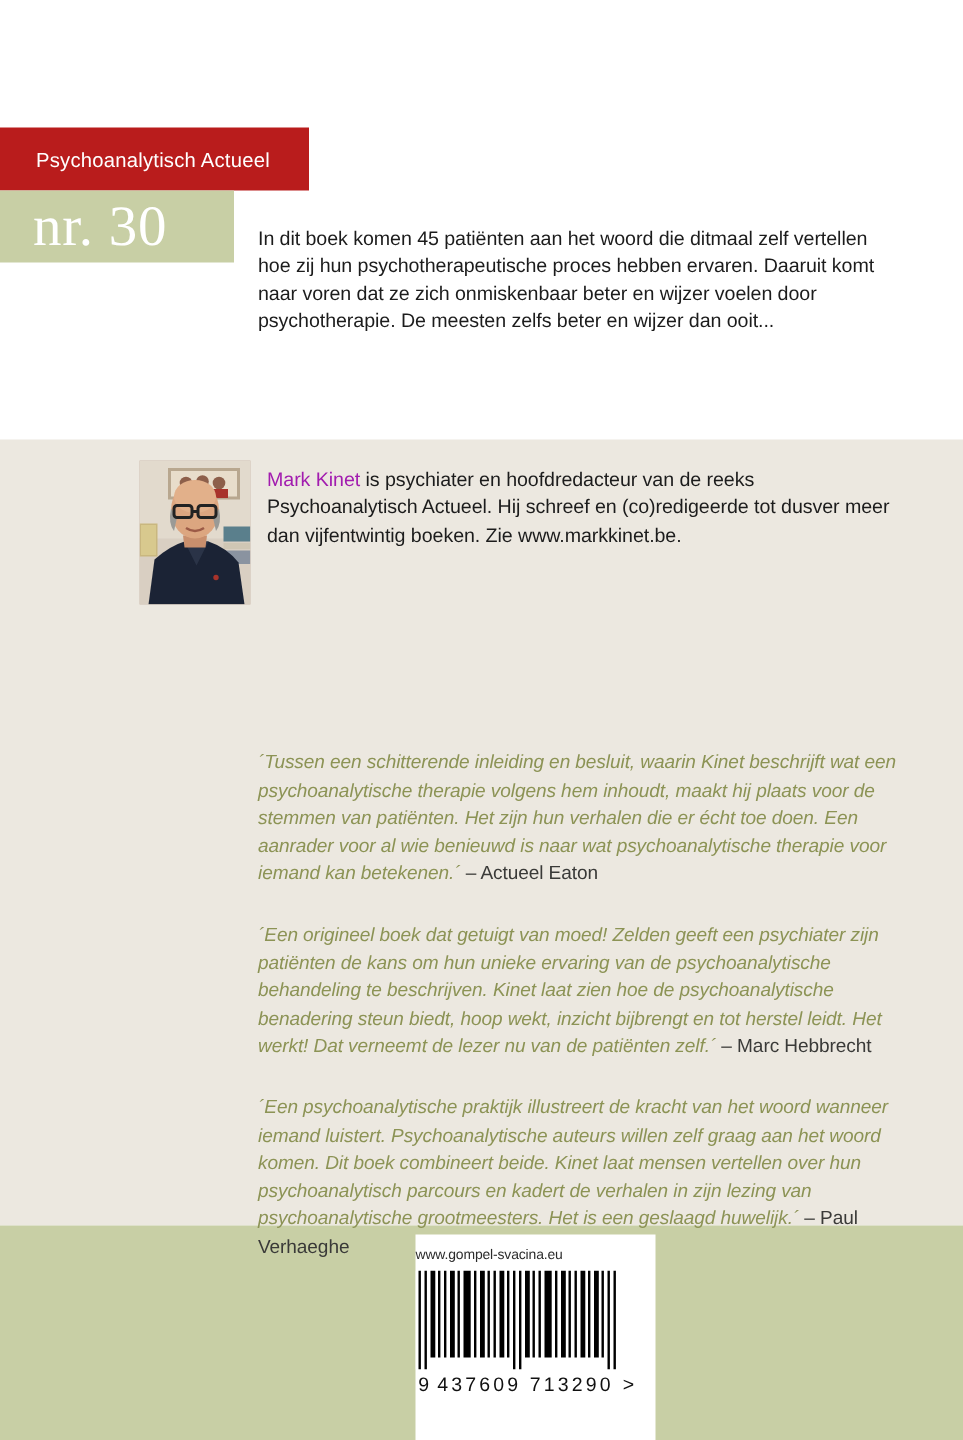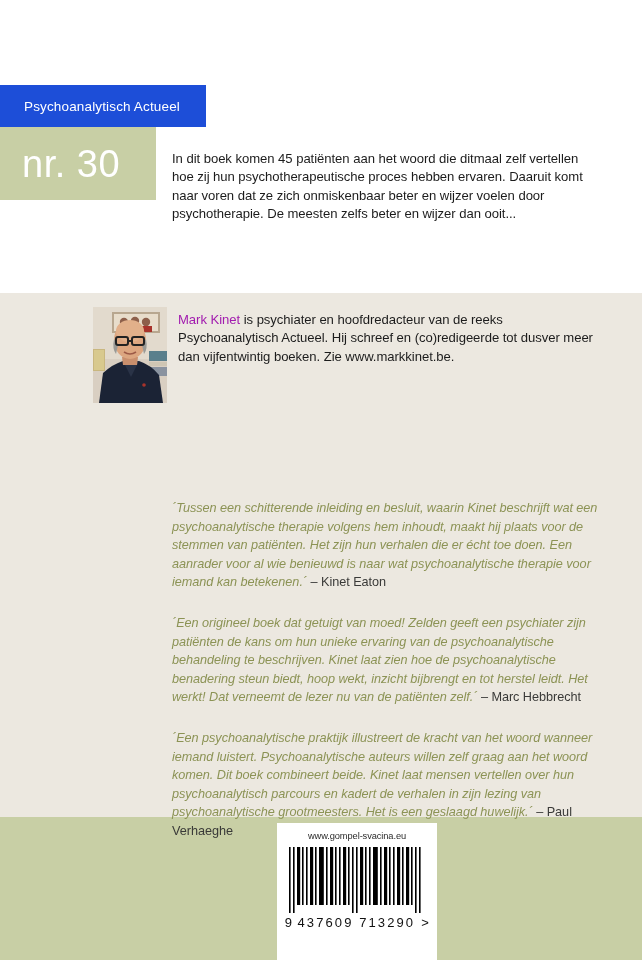--- a/index.html
+++ b/index.html
@@ -42,41 +42,42 @@
     height: 143px;
     background: #c8cfa5;
   }
 
   
   .series-tag {
     position: absolute;
     left: 0; top: 85px;
     width: 206px;
     height: 42px;
-    background: #1d4ed8;
+    background: #b91c1c;
     box-sizing: border-box;
     display: flex;
     align-items: center;
   }
   .series-tag-text {
     color: #ffffff;
     font-size: 13.5px;
     letter-spacing: 0.15px;
     padding-left: 24px;
     white-space: nowrap;
   }
 
   .number-box {
     position: absolute;
     left: 0; top: 127px;
     width: 156px;
-    height: 73px;
+    height: 48px;
     background: #c8cfa5;
     display: flex;
     align-items: center;
+    font-family: Liberation Serif, serif;
   }
   .number-box-text {
     color: #ffffff;
     font-size: 38px;
     font-weight: 400;
     letter-spacing: 0.5px;
     padding-left: 22px;
     line-height: 1;
   }
 
@@ -155,21 +156,21 @@
   
   .barcode-panel {
     position: absolute;
     left: 277px;
     top: 823px;
     width: 160px;
     height: 137px;
     background: #ffffff;
     display: flex;
     flex-direction: column;
-    align-items: center;
+    align-items: flex-start;
   }
   .publisher-url {
     margin-top: 8px;
     font-size: 9.3px;
     color: #2b2b2b;
     letter-spacing: -0.1px;
   }
   .barcode-bars {
     margin-top: 6px;
     height: 66px;
@@ -256,21 +257,21 @@
         <circle cx="51" cy="78" r="1.8" fill="#a8332b"></circle>
       </svg>
     </div>
     <div class="author-text">
       <span class="author-name">Mark Kinet</span><span> is psychiater en hoofdredacteur van de reeks Psychoanalytisch Actueel. Hij schreef en (co)redigeerde tot dusver meer dan vijfentwintig boeken. Zie www.markkinet.be.</span>
     </div>
   </div>
 
   <div class="reviews">
     <p class="review">
-      <span>´Tussen een schitterende inleiding en besluit, waarin Kinet beschrijft wat een psychoanalytische therapie volgens hem inhoudt, maakt hij plaats voor de stemmen van patiënten. Het zijn hun verhalen die er écht toe doen. Een aanrader voor al wie benieuwd is naar wat psychoanalytische therapie voor iemand kan betekenen.´</span><span class="attrib"> – Kinet Eaton</span>
+      <span>´Tussen een schitterende inleiding en besluit, waarin Kinet beschrijft wat een psychoanalytische therapie volgens hem inhoudt, maakt hij plaats voor de stemmen van patiënten. Het zijn hun verhalen die er écht toe doen. Een aanrader voor al wie benieuwd is naar wat psychoanalytische therapie voor iemand kan betekenen.´</span><span class="attrib"> – Actueel Eaton</span>
     </p>
     <p class="review">
       <span>´Een origineel boek dat getuigt van moed! Zelden geeft een psychiater zijn patiënten de kans om hun unieke ervaring van de psychoanalytische behandeling te beschrijven. Kinet laat zien hoe de psychoanalytische benadering steun biedt, hoop wekt, inzicht bijbrengt en tot herstel leidt. Het werkt! Dat verneemt de lezer nu van de patiënten zelf.´</span><span class="attrib"> – Marc Hebbrecht</span>
     </p>
     <p class="review">
       <span>´Een psychoanalytische praktijk illustreert de kracht van het woord wanneer iemand luistert. Psychoanalytische auteurs willen zelf graag aan het woord komen. Dit boek combineert beide. Kinet laat mensen vertellen over hun psychoanalytisch parcours en kadert de verhalen in zijn lezing van psychoanalytische grootmeesters. Het is een geslaagd huwelijk.´</span><span class="attrib"> – Paul Verhaeghe</span>
     </p>
   </div>
 
   <div class="barcode-panel">

